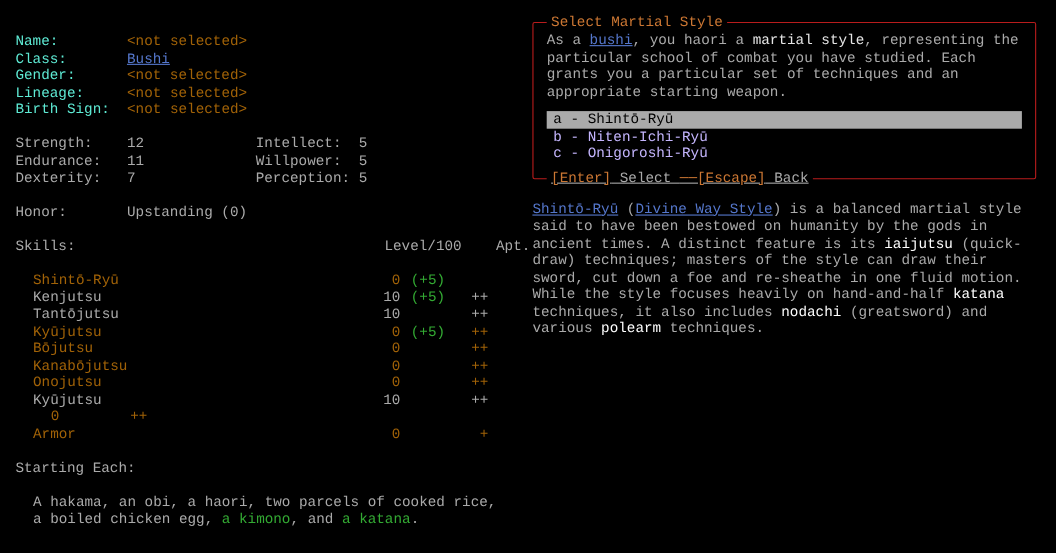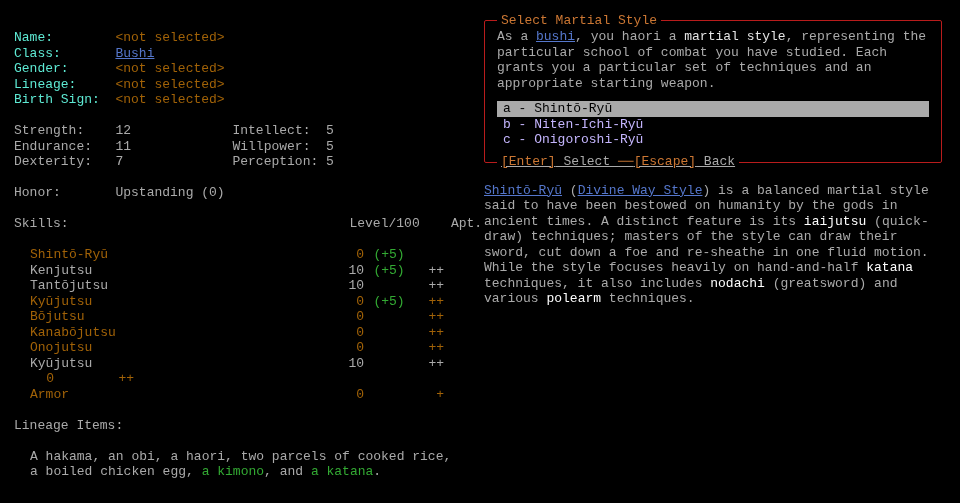--- a/index.html
+++ b/index.html
@@ -170,21 +170,21 @@
         <span class="skill-apt dim">++</span>
       </div>
       <div class="skill-row">
         <span class="skill-name dim">Armor</span>
         <span class="skill-level dim">0</span>
         <span class="skill-bonus green"></span>
         <span class="skill-apt dim">+</span>
       </div>
     </div>
   <div class="gap"></div>
-  <div class="row">Lineage Items:</div>
+  <div class="row">Starting Each:</div>
   <div class="gap"></div>
   <div class="starting">
     <span>A hakama, an obi, a haori, two parcels of cooked rice, a boiled chicken egg, </span><span class="green">a kimono</span><span>, and </span><span class="green">a katana</span><span>.</span>
   </div>
 </div>
 
 <div class="right">
   <div class="box">
     <span class="box-title">Select Martial Style</span>
     <p>

